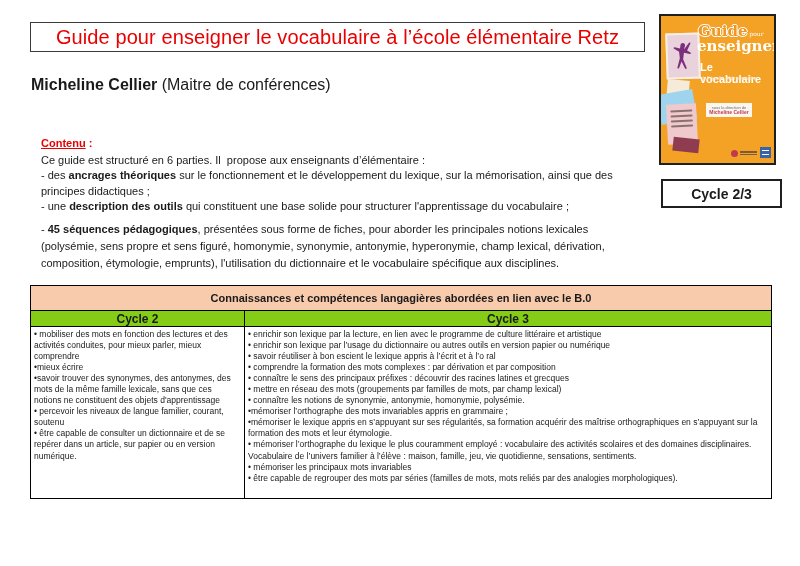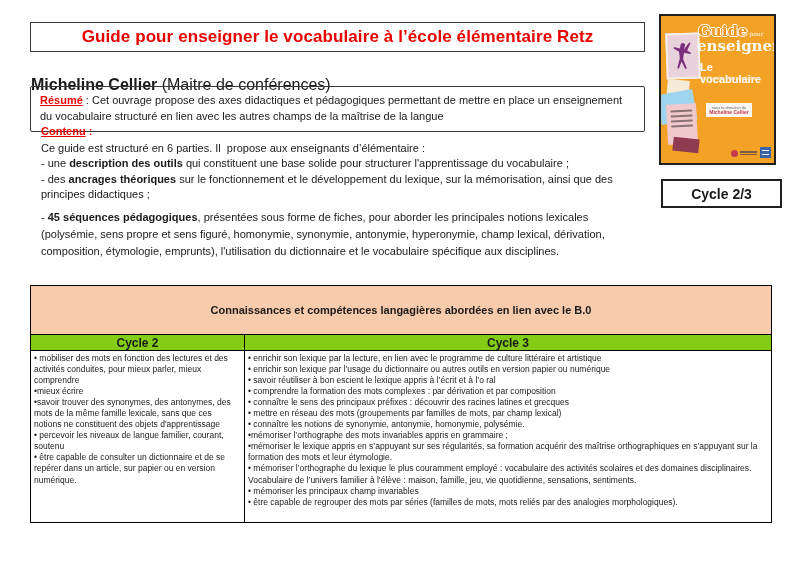--- a/index.html
+++ b/index.html
@@ -7,30 +7,30 @@
   body { font-family:"Liberation Sans", sans-serif; color:#1a1a1a; }
   #canvas { position:relative; width:800px; height:566px; background:#ffffff; overflow:hidden; }
 
   .b { font-weight:700; }
   .red { color:#e90000; }
   .u { text-decoration:underline; }
 
   
   .title-box { position:absolute; left:30px; top:22px; width:615px; height:30px;
     border:1px solid #3a3a3a; display:flex; align-items:center; justify-content:center; }
-  .title-box .title { color:#e90000; font-weight:700; font-size:17px; letter-spacing:.1px; }
+  .title-box .title { color:#e90000; font-weight:400; font-size:20px; letter-spacing:.1px; }
 
   .author-line { position:absolute; left:31px; top:76px; font-size:16px; }
 
   
   .resume-box { position:absolute; left:30px; top:86px; width:615px; height:46px;
     border:1px solid #3a3a3a; border-radius:2px; padding:5px 9px; font-size:11px; line-height:16px; }
 
   
-  .contenu { position:absolute; left:41px; top:124px; width:601px; font-size:11px; line-height:15.5px; }
+  .contenu { position:absolute; left:41px; top:136px; width:601px; font-size:11px; line-height:15.5px; }
   .contenu .seg-line { white-space:pre-wrap; }
   .contenu .heading { margin-bottom:1px; }
   .contenu .pline4 { margin-top:6px; line-height:17px; }
 
   
   .cover { position:absolute; left:659px; top:14px; width:117px; height:151px;
     border:2px solid #1f1f1f; background:#f3a226; overflow:hidden; }
   .cover .dancer-card { position:absolute; left:5px; top:17px; width:34px; height:46px;
     background:#e9d2dc; border:2px solid #f7efe3; transform:rotate(-2deg);
     display:flex; align-items:center; justify-content:center; }
@@ -61,46 +61,43 @@
   .cover .logo-blue div { width:7px; height:5px; border-top:1.5px solid #fff; border-bottom:1.5px solid #fff; }
 
   
   .cycle-box { position:absolute; left:661px; top:179px; width:121px; height:29px;
     border:2px solid #1f1f1f; background:#fff; display:flex; align-items:center; justify-content:center;
     font-weight:700; font-size:14px; }
 
   
   .skills-table { position:absolute; left:30px; top:285px; width:741px; border-collapse:collapse; table-layout:fixed; }
   .skills-table td, .skills-table th { border:1px solid #000; }
-  .skills-table .t-title { background:#f7cbac; text-align:center; font-weight:700; font-size:11px; height:17px; padding:18px 2px; }
+  .skills-table .t-title { background:#f7cbac; text-align:center; font-weight:700; font-size:11px; height:17px; padding:6px 2px; }
   .skills-table .t-col { background:#84cc16; text-align:center; font-weight:700; font-size:12px; height:16px; padding:0 2px; }
   .skills-table .t-cell { vertical-align:top; height:172px; padding:2px 4px 2px 3px;
     font-size:8.5px; line-height:1.3; }
   .t-cell .tcell-item { white-space:pre-wrap; }
 </style>
 </head>
 <body>
 
 <div id="canvas">
 
   <div class="title-box">
     <span class="title">Guide pour enseigner le vocabulaire à l’école élémentaire Retz</span>
   </div>
 
   <div class="author-line"><span class="b">Micheline Cellier</span><span> (Maitre de conférences)</span></div>
 
-  <div class="resume-box">
-    <span class="seg-line"><span class="red b u">Résumé</span><span> : Cet ouvrage propose des axes didactiques et pédagogiques permettant de mettre en place un enseignement du vocabulaire structuré en lien avec les autres champs de la maîtrise de la langue</span></span>
-  </div>
 
   <div class="contenu">
     <div class="seg-line heading"><span class="red b u">Contenu</span><span class="red b"> :</span></div>
     <div class="seg-line"><span>Ce guide est structuré en 6 parties. Il  propose aux enseignants d’élémentaire :</span></div>
+    <div class="seg-line"><span>- des </span><span class="b">ancrages théoriques</span><span> sur le fonctionnement et le développement du lexique, sur la mémorisation, ainsi que des principes didactiques ;</span></div>
     <div class="seg-line"><span>- une </span><span class="b">description des outils</span><span> qui constituent une base solide pour structurer l'apprentissage du vocabulaire ;</span></div>
-    <div class="seg-line"><span>- des </span><span class="b">ancrages théoriques</span><span> sur le fonctionnement et le développement du lexique, sur la mémorisation, ainsi que des principes didactiques ;</span></div>
     <div class="seg-line pline4"><span>- </span><span class="b">45 séquences pédagogiques</span><span>, présentées sous forme de fiches, pour aborder les principales notions lexicales (polysémie, sens propre et sens figuré, homonymie, synonymie, antonymie, hyperonymie, champ lexical, dérivation, composition, étymologie, emprunts), l'utilisation du dictionnaire et le vocabulaire spécifique aux disciplines.</span></div>
   </div>
 
   <div class="cover">
     <div class="dancer-card">
       <svg width="26" height="36" viewBox="0 0 24 32">
         <path fill="#7b2f7d" d="M12 4c1.5 0 2.5 1.2 2.2 2.6L13 10l5-6c.5-.6 1.5 0 1.2.8L16 11l3 2c.8.4.3 1.6-.6 1.3L13 13l-1 6 3 8c.3.9-1 1.5-1.5.6L10.5 21 8 27c-.4.9-1.8.4-1.5-.5L9 18l-.5-6L4 9c-.8-.5-.2-1.7.7-1.3L9.5 9 10 6c.2-1.2 1-2 2-2z"></path>
       </svg>
     </div>
     <div class="guide-line"><span>Guide</span><span class="pour"> pour</span></div>
@@ -159,20 +156,20 @@
             <div class="tcell-item">• enrichir son lexique par la lecture, en lien avec le programme de culture littéraire et artistique</div>
             <div class="tcell-item">• enrichir son lexique par l’usage du dictionnaire ou autres outils en version papier ou numérique</div>
             <div class="tcell-item">• savoir réutiliser à bon escient le lexique appris à l’écrit et à l’o ral</div>
             <div class="tcell-item">• comprendre la formation des mots complexes : par dérivation et par composition</div>
             <div class="tcell-item">• connaître le sens des principaux préfixes : découvrir des racines latines et grecques</div>
             <div class="tcell-item">• mettre en réseau des mots (groupements par familles de mots, par champ lexical)</div>
             <div class="tcell-item">• connaître les notions de synonymie, antonymie, homonymie, polysémie.</div>
             <div class="tcell-item">•mémoriser l’orthographe des mots invariables appris en grammaire ;</div>
             <div class="tcell-item">•mémoriser le lexique appris en s’appuyant sur ses régularités, sa formation acquérir des maîtrise orthographiques en s’appuyant sur la formation des mots et leur étymologie.</div>
             <div class="tcell-item">• mémoriser l’orthographe du lexique le plus couramment employé : vocabulaire des activités scolaires et des domaines disciplinaires. Vocabulaire de l’univers familier à l’élève : maison, famille, jeu, vie quotidienne, sensations, sentiments.</div>
-            <div class="tcell-item">• mémoriser les principaux champ invariables</div>
+            <div class="tcell-item">• mémoriser les principaux mots invariables</div>
             <div class="tcell-item">• être capable de regrouper des mots par séries (familles de mots, mots reliés par des analogies morphologiques).</div>
           </td>
     </tr>
   </tbody>
     </table>
 
 </div>
 
 </body></html>

